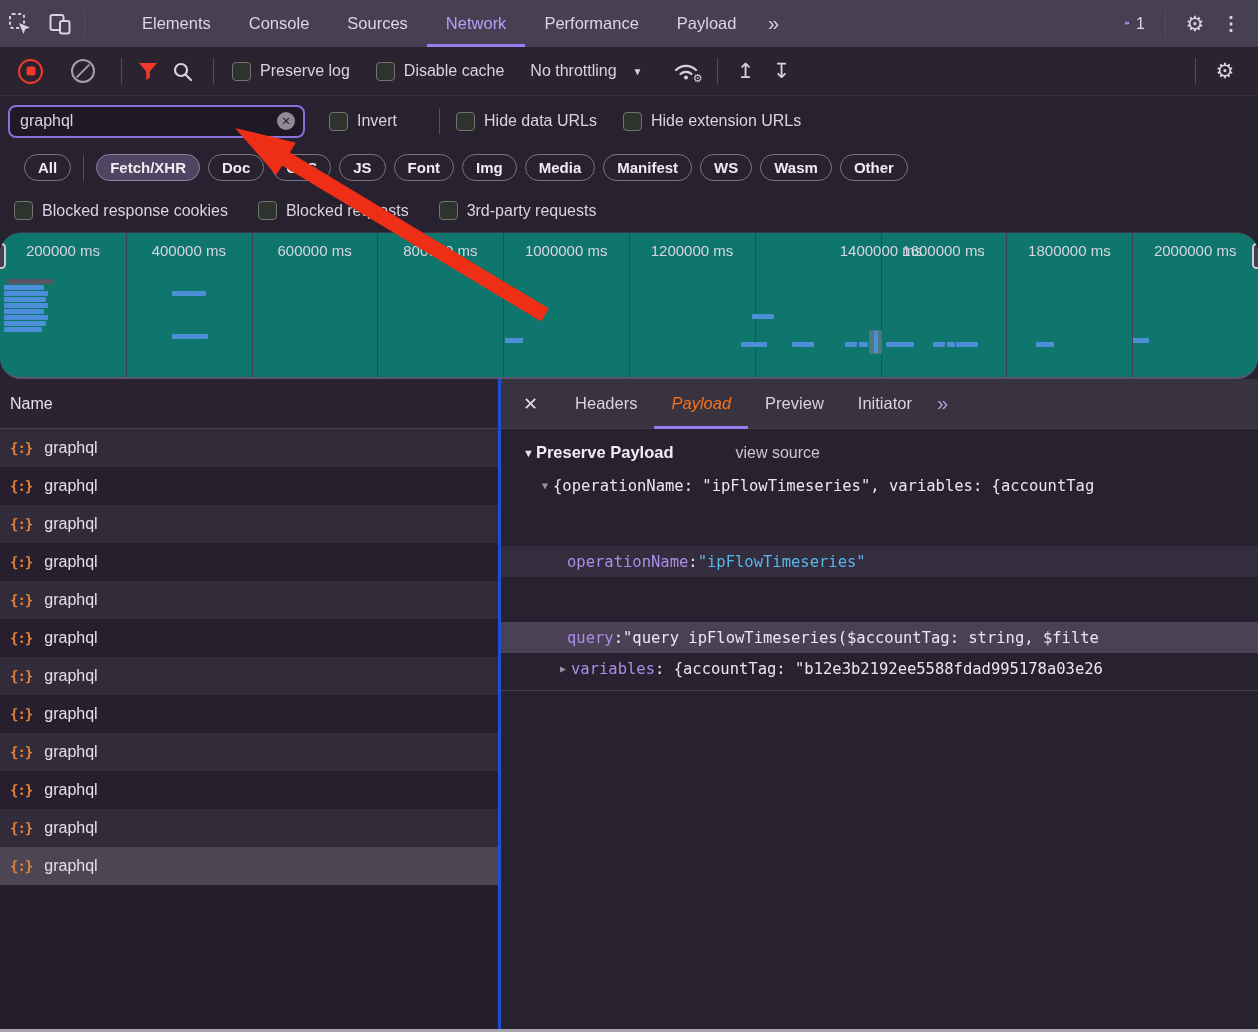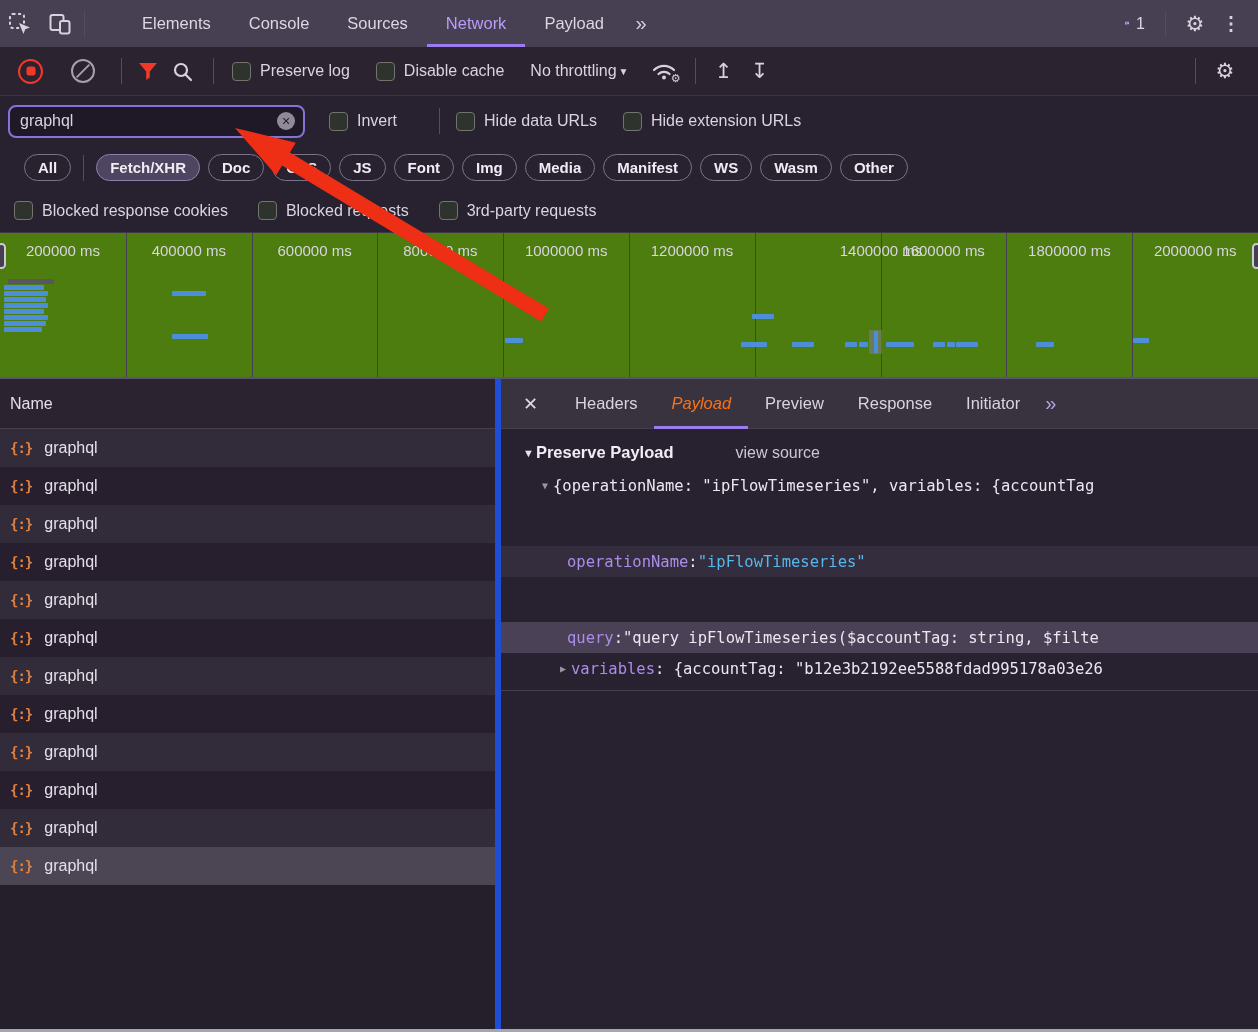--- a/index.html
+++ b/index.html
@@ -26,21 +26,21 @@
   .toolbar{position:absolute;left:0;top:47px;width:1258px;height:49px;background:#2b2430;
            border-bottom:1px solid #3a3342;display:flex;align-items:center;box-sizing:border-box;padding-left:18px;}
   .rec{width:21px;height:21px;border:2.5px solid #f1392b;border-radius:50%;position:relative;margin-right:28px;}
   .rec i{position:absolute;left:50%;top:50%;width:9px;height:9px;transform:translate(-50%,-50%);
          background:#f1392b;border-radius:2.5px;}
   .clear-ic{width:20px;height:20px;border:2px solid #a59fae;border-radius:50%;position:relative;margin-right:16px;}
   .clear-ic i{position:absolute;left:50%;top:50%;width:18px;height:2px;background:#a59fae;
               transform:translate(-50%,-50%) rotate(-45deg);}
   .cbrow{display:flex;align-items:center;gap:9px;margin-right:26px;font-size:16px;color:#d9d4df;}
   .cb{width:17px;height:17px;border:1.5px solid #71766c;background:#2f332d;border-radius:4px;flex:none;}
-  .throttle{display:flex;align-items:center;gap:2px;font-size:16px;color:#d9d4df;margin-right:22px;cursor:pointer;}
+  .throttle{display:flex;align-items:center;gap:16px;font-size:16px;color:#d9d4df;margin-right:30px;cursor:pointer;}
   .dd-caret{font-size:10px;color:#d9d4df;}
   .mini-gear{position:absolute;right:-4px;bottom:-3px;font-size:11px;color:#d7d2de;background:#2b2430;border-radius:50%;line-height:1;}
   .toolbar-right{margin-left:auto;display:flex;align-items:center;padding-right:14px;}
   .arrow-glyph{font-size:21px;}
   
   .filterrow{position:absolute;left:0;top:96px;width:1258px;height:50px;display:flex;align-items:center;padding-left:8px;box-sizing:border-box;}
   .filter-box{width:297px;height:33px;background:#1f1927;border:2px solid #8672d8;border-radius:8px;
               display:flex;align-items:center;box-sizing:border-box;padding:0 8px 0 10px;margin-right:24px;}
   .filter-box input{flex:1;background:transparent;border:none;outline:none;color:#d8d4de;font-size:16px;
                     font-family:"Liberation Sans",sans-serif;padding:0;}
@@ -50,35 +50,35 @@
   .chipsrow{position:absolute;left:16px;top:146px;width:1258px;height:43px;display:flex;align-items:center;
             padding-left:8px;box-sizing:border-box;gap:8px;}
   .chip{border:1.5px solid #7b7487;border-radius:15px;padding:4px 13px;font-size:15px;font-weight:600;
         color:#efecf3;background:transparent;cursor:pointer;font-family:"Liberation Sans",sans-serif;}
   .chip.chip-sel{background:#4e4560;border-color:#8d81a8;}
   
   .blockedrow{position:absolute;left:0;top:189px;width:1258px;height:43px;display:flex;align-items:center;
               padding-left:14px;box-sizing:border-box;}
   .blockedrow .cbrow{margin-right:30px;}
   
-  .overview{position:absolute;left:0;top:232px;width:1258px;height:147px;background:#4d7c0f;
-            border-top:1px solid #3c3646;border-bottom:2px solid #5a5472;box-sizing:border-box;overflow:hidden;}
+  .overview{position:absolute;left:0;top:232px;width:1258px;height:147px;background:#0f766e;
+            border-top:1px solid #3c3646;border-bottom:2px solid #5a5472;box-sizing:border-box;overflow:hidden;border-radius:21px;}
   .gridline{position:absolute;top:0;bottom:0;width:1px;background:#453f54;}
   .ov-tick{position:absolute;top:9px;width:126px;text-align:center;font-size:15px;color:#d9d5e0;white-space:nowrap;}
   .bar{position:absolute;background:#4d8ed8;border-radius:1px;}
   .bar.grey{background:#5a5563;}
   .bar.marker{background:rgba(130,123,142,.55);}
   .bar.marker i{position:absolute;left:50%;top:1px;bottom:1px;width:4px;transform:translateX(-50%);
                 background:#4d8ed8;display:block;}
   .ov-handle{position:absolute;top:10px;width:9px;height:26px;border:2px solid #cfcbd6;border-radius:5px;
              background:#453f50;box-sizing:border-box;}
   .ov-handle.left{left:-3px;} .ov-handle.right{right:-3px;}
   
   .main{position:absolute;left:0;top:379px;width:1258px;bottom:3px;display:flex;}
-  .left-pane{width:501px;flex:none;border-right:6px solid #1d4ed8;box-sizing:border-box;background:#251f2c;
+  .left-pane{width:501px;flex:none;border-right:3px solid #1d4ed8;box-sizing:border-box;background:#251f2c;
              display:flex;flex-direction:column;}
   .name-header{height:50px;flex:none;background:#2b2430;border-bottom:1px solid #453f4e;box-sizing:border-box;
                display:flex;align-items:center;padding-left:10px;font-size:16px;color:#e4e0e9;}
   #request-list{flex:none;}
   .req-row{height:38px;display:flex;align-items:center;gap:12px;padding-left:10px;font-size:16px;color:#e4e0e9;cursor:pointer;}
   .req-row:nth-child(odd){background:#322c3a;}
   .req-row:nth-child(even){background:#271f2e;}
   .req-row.sel{background:#4c4554;}
   .braces{font-family:"DejaVu Sans Mono",monospace;font-size:14px;font-weight:bold;color:#e0813f;letter-spacing:-1px;}
   
@@ -135,20 +135,23 @@
   </div>
 
   <div class="tab">
     <span>Sources</span>
   </div>
 
   <div class="tab sel">
     <span>Network</span>
   </div>
 
+  <div class="tab">
+    <span>Performance</span>
+  </div>
 
   <div class="tab">
     <span>Payload</span>
   </div>
 </nav>
     <button class="ibtn" style="width:34px;">
       <span class="more-glyph">»</span>
     </button>
     <div class="tabbar-right">
       <button class="ibtn issues">
@@ -422,23 +425,20 @@
   </div>
 
   <div class="dtab sel">
     <span>Payload</span>
   </div>
 
   <div class="dtab">
     <span>Preview</span>
   </div>
 
-  <div class="dtab">
-    <span>Response</span>
-  </div>
 
   <div class="dtab">
     <span>Initiator</span>
   </div>
 </nav>
         <button class="ibtn dtabs-more">
           <span>»</span>
         </button>
       </div>
       <div class="payload">

